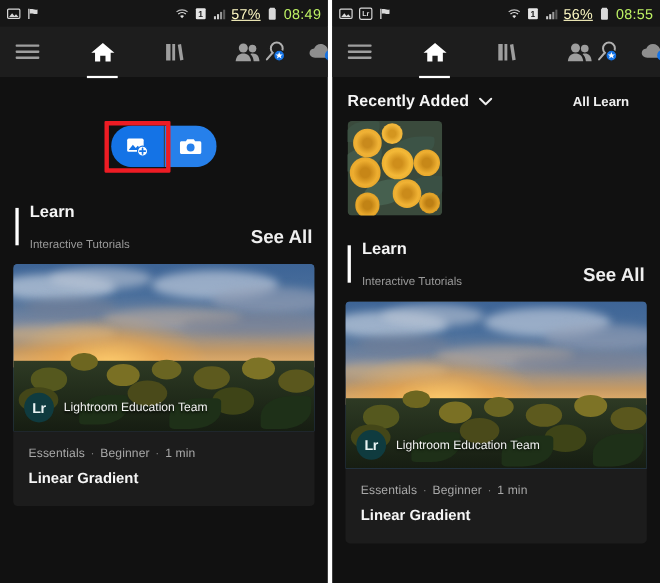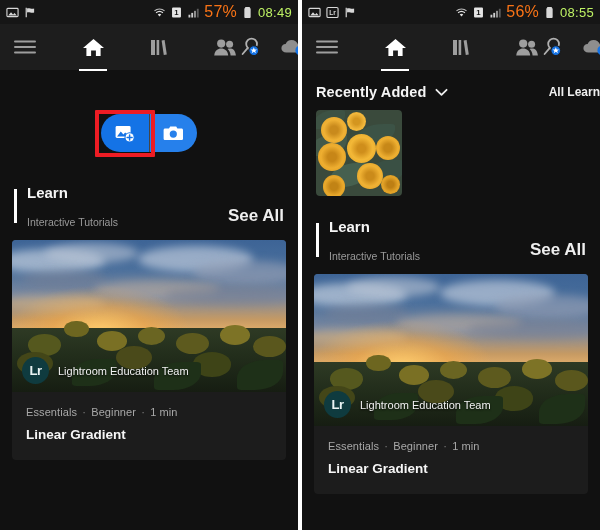--- a/index.html
+++ b/index.html
@@ -11,21 +11,21 @@
   .divider { width:4px; height:530px; background:#ffffff; }
 
   
   .statusbar {
     height:24px; background:#161616; display:flex; align-items:center;
     padding:0 6px; color:#e8e8e8; font-size:11px;
   }
   .sb-left { display:flex; align-items:center; gap:5px; }
   .sb-right { margin-left:auto; display:flex; align-items:center; gap:4px; }
   .sb-ico { width:13px; height:13px; display:block; }
-  .sb-pct { font-size:16px; letter-spacing:.2px; color:#f97316; }
+  .sb-pct { font-size:13px; letter-spacing:.2px; color:#fef9c3;text-decoration:underline; }
   .sb-time { font-size:13px; color:#bef264; letter-spacing:.3px; }
 
   
   .navbar {
     height:46px; background:#1d1d1d; display:flex; align-items:center;
     padding:0 14px; position:relative;
   }
   .nav-ico { width:26px; height:26px; display:flex; align-items:center; justify-content:center; }
   .nav-hamb { margin-right:0; }
   .nav-center { display:flex; align-items:center; gap:40px; margin-left:44px; }
@@ -45,21 +45,21 @@
   .pill-half { flex:1; display:flex; align-items:center; justify-content:center; }
   .pill-left { background:#1473e6; }
   .pill-right { background:#2680eb; }
   .pill-sep { width:1px; background:rgba(255,255,255,.22); }
   .redbox {
     position:absolute; left:95px; top:-4px; width:60px; height:47px;
     border:4px solid #ed1c24; border-radius:1px; box-sizing:border-box;
   }
 
   
-  .recent { padding:14px 0 0 14px; }
+  .recent { padding:14px 28px 0 14px; }
   .recent-head { display:flex; align-items:center; }
   .recent-title { color:#f5f5f5; font-size:14.5px; font-weight:700; letter-spacing:.1px; }
   .chev { margin-left:9px; display:flex; align-items:center; }
   .all-photos { margin-left:auto; color:#f0f0f0; font-size:12px; font-weight:700; }
   .thumb {
     margin-top:10px; width:86px; height:86px; border-radius:4px;
     overflow:hidden; position:relative;
   }
 
   

